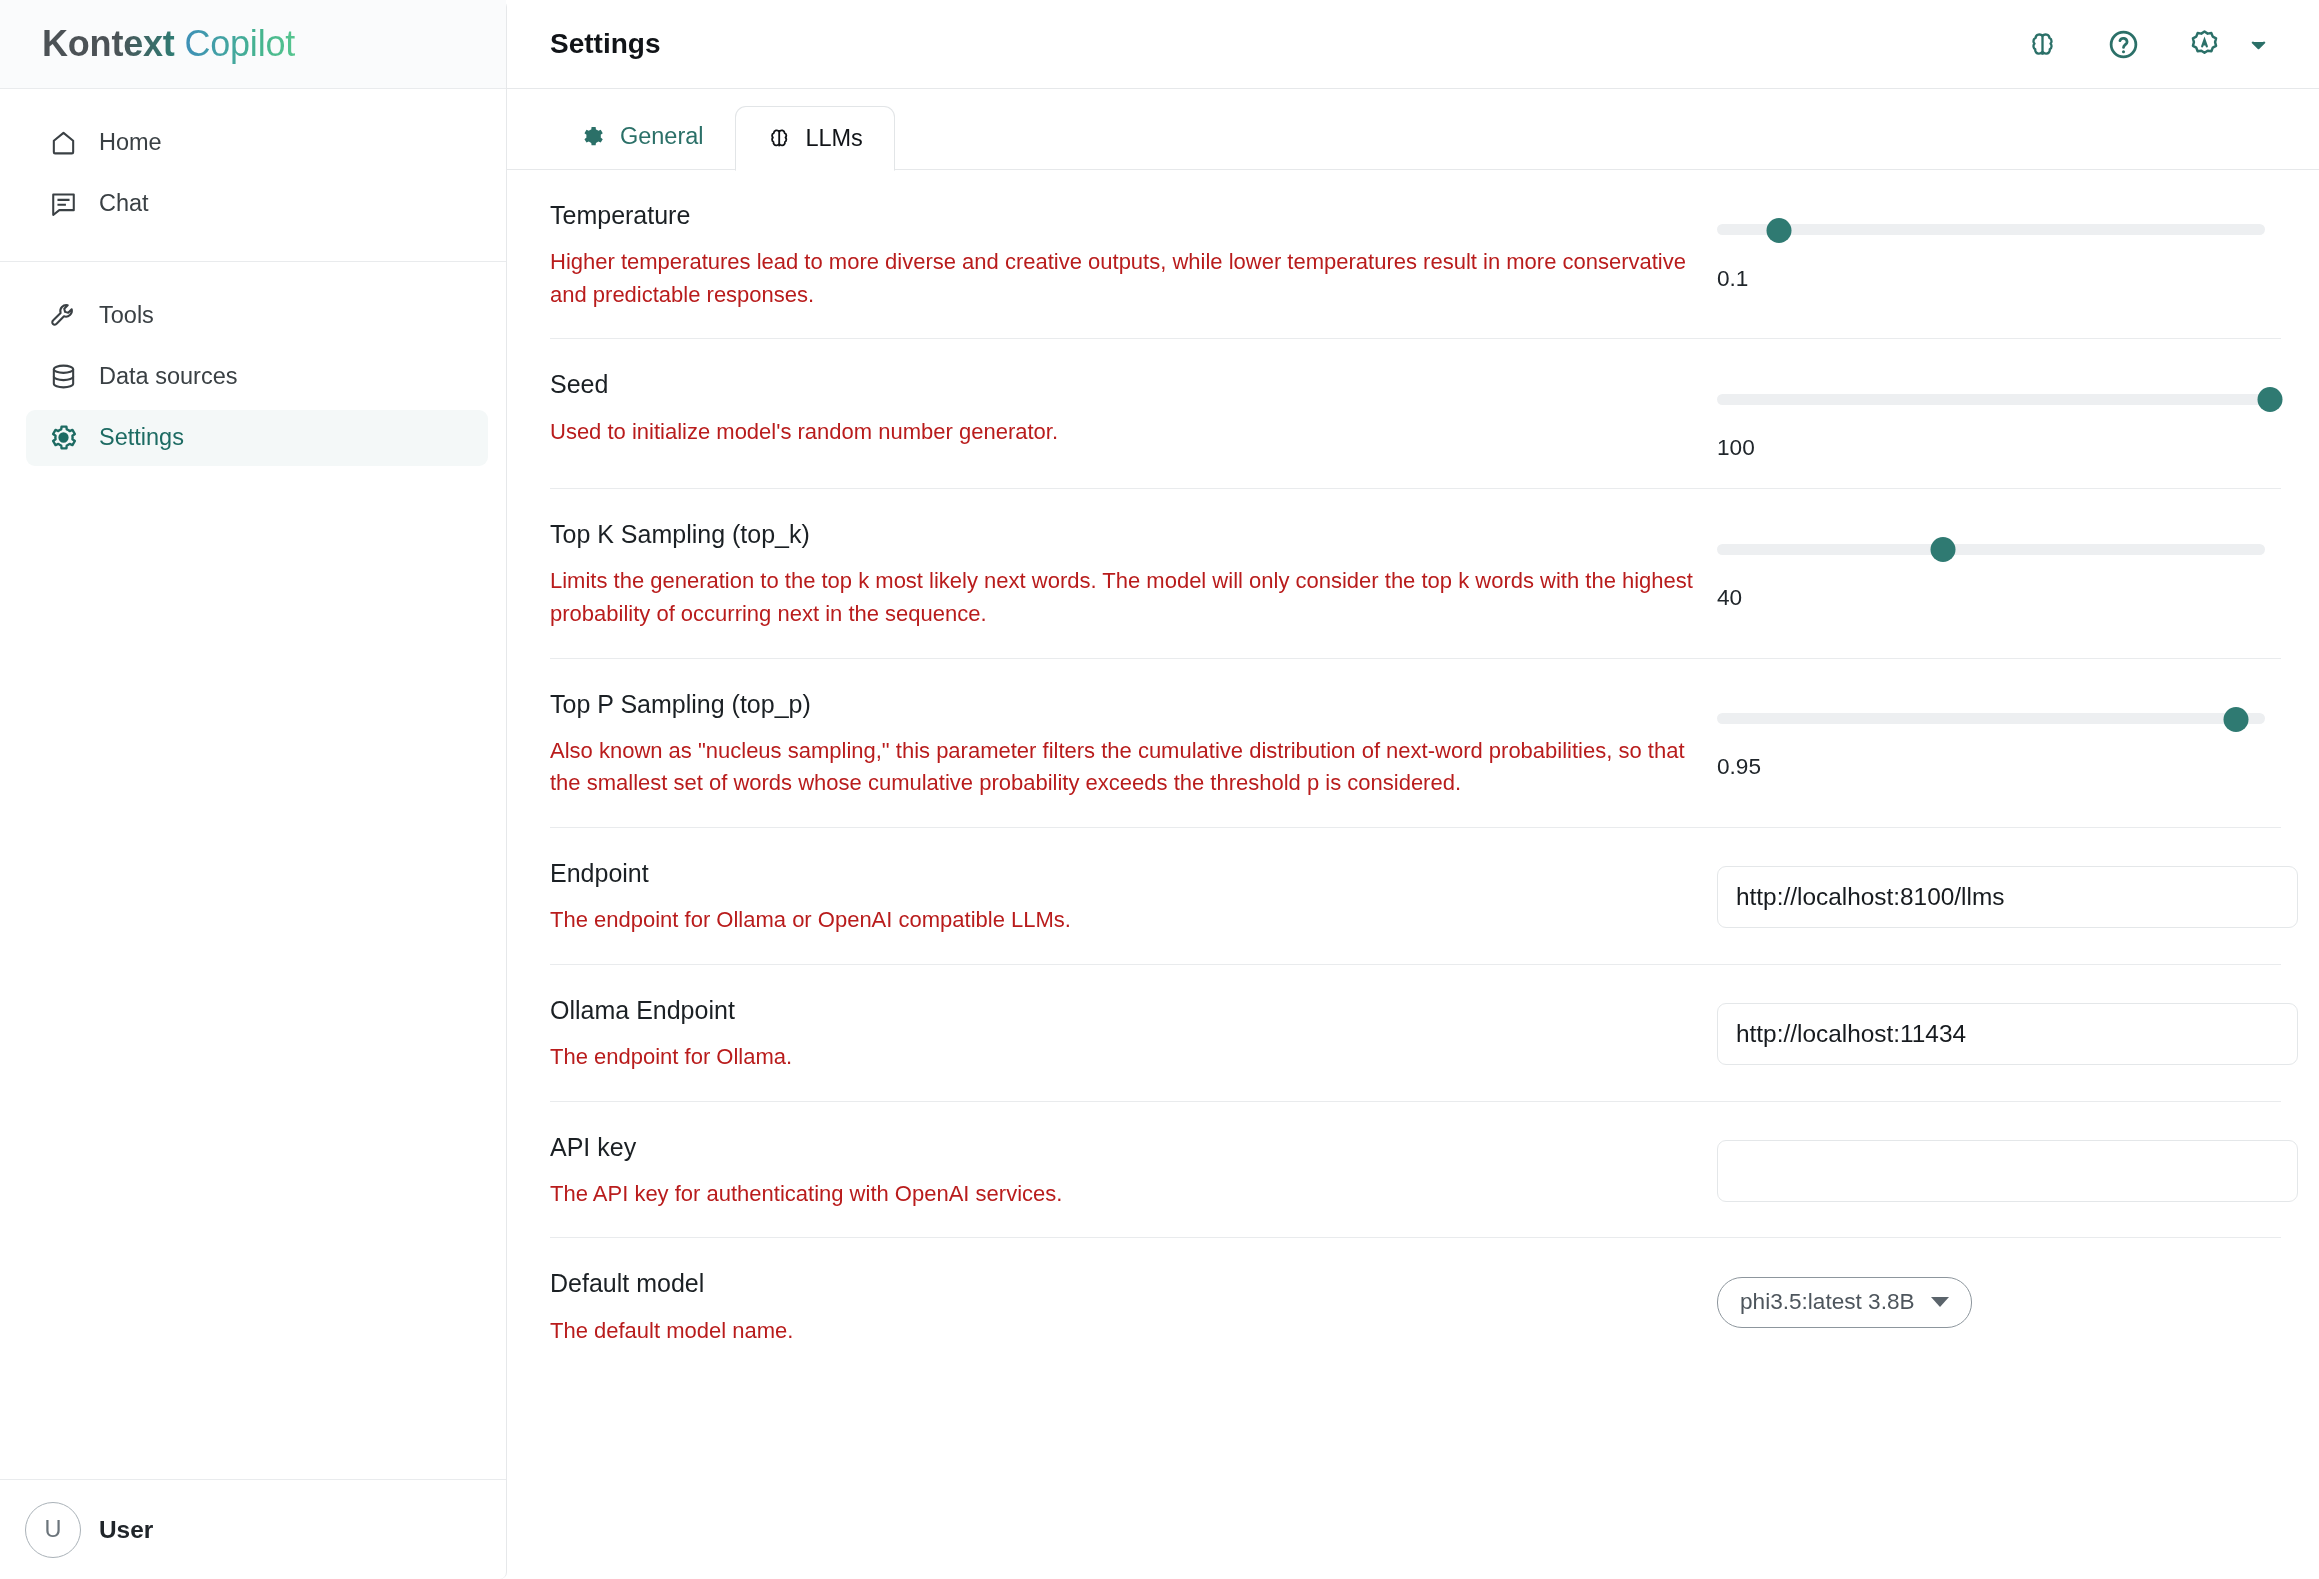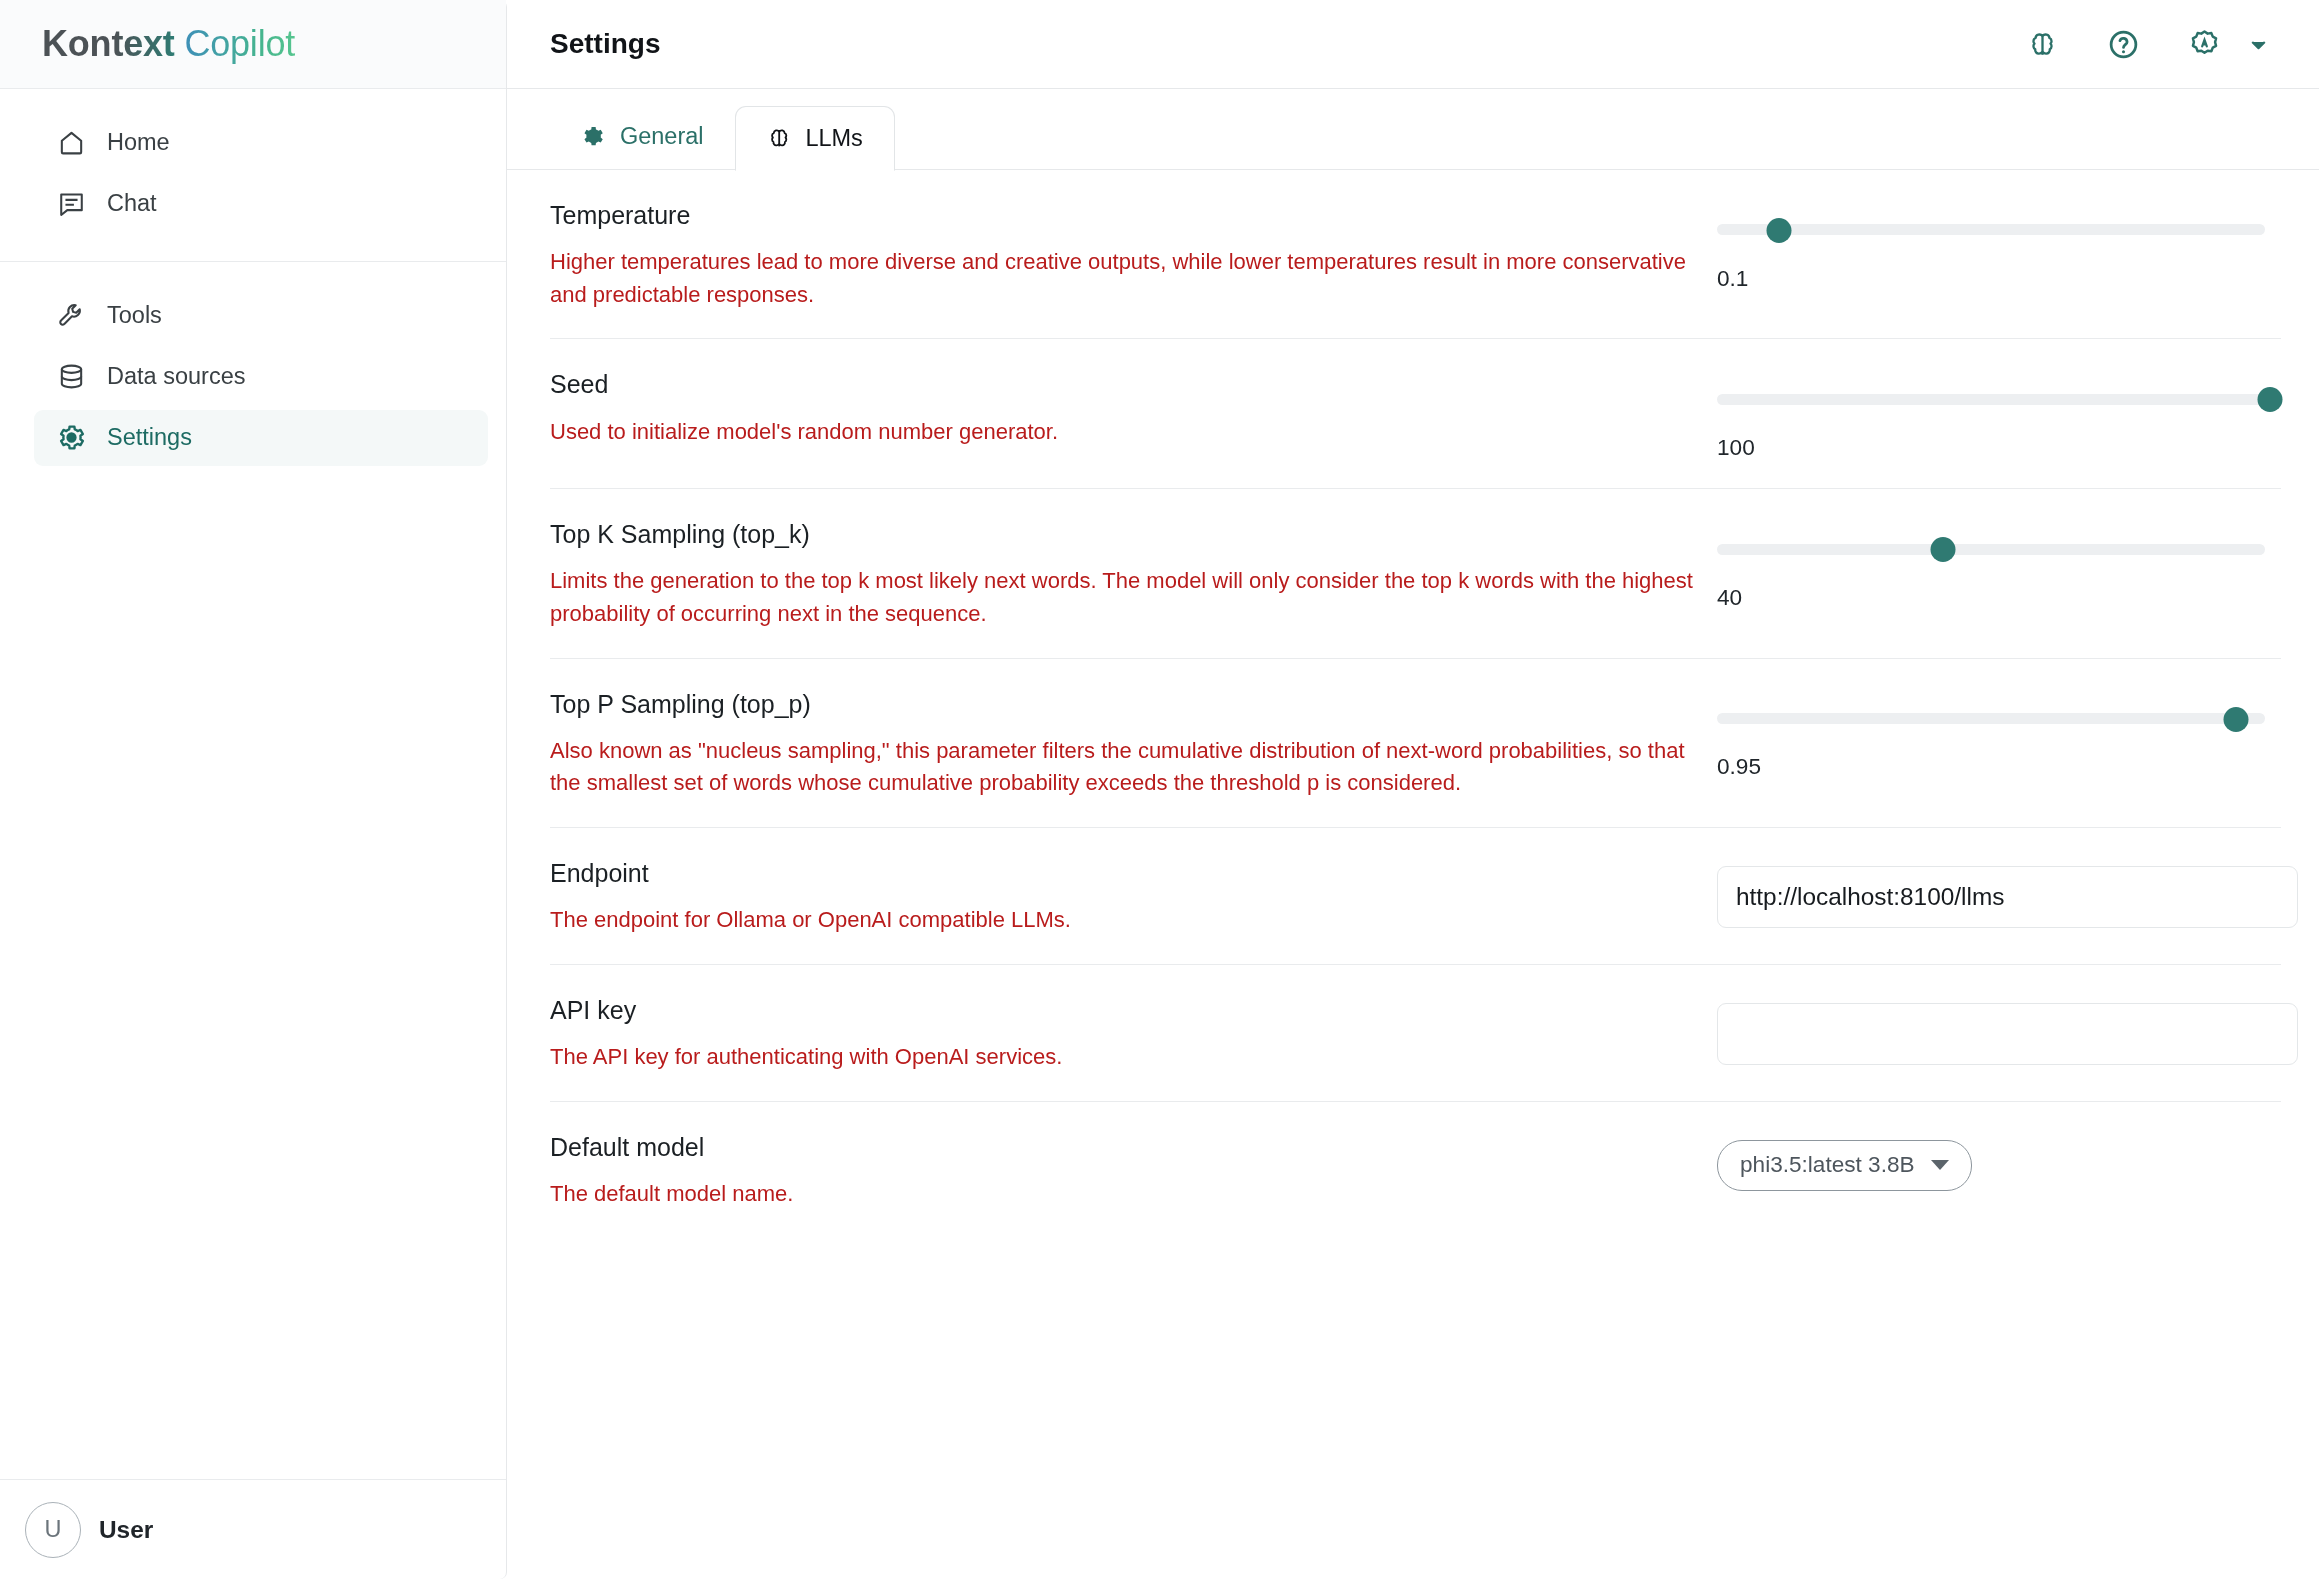--- a/index.html
+++ b/index.html
@@ -33,21 +33,21 @@
     font-weight: 700;
     background: linear-gradient(90deg,#4c5256 0%,#4c5256 55%,#2f7c74 100%);
     -webkit-background-clip: text; background-clip: text; color: transparent;
   }
   .brand-c {
     font-weight: 400;
     background: linear-gradient(90deg,#3e8fb8 0%,#46b58e 70%,#56c58f 100%);
     -webkit-background-clip: text; background-clip: text; color: transparent;
   }
 
-  .nav-group { padding: 20px 0 20px 16px; }
+  .nav-group { padding: 20px 0 20px 8px; }
   .nav-group.top { border-bottom: 1.8px solid #e9ebed; padding-bottom: 23.5px; }
   .nav-item {
     display: flex; align-items: center; gap: 20px;
     height: 56px; margin: 5.4px 18px; padding: 0 22px;
     border-radius: 9px;
     color: #3a4044; font-size: 23.5px;
     cursor: pointer; user-select: none;
   }
   .nav-item .ico { width: 31px; height: 31px; display: flex; align-items: center; justify-content: center; flex: 0 0 31px; }
   .nav-item.active { background: #f4f8f8; color: #1d6b63; }
@@ -335,20 +335,29 @@
       <div class="row">
         <div class="row-left">
           <div class="row-label">Endpoint</div>
           <div class="row-desc">The endpoint for Ollama or OpenAI compatible LLMs.</div>
         </div>
         <div class="row-right">
           <input class="field" value="http://localhost:8100/llms" style="">
         </div>
       </div>
 
+      <div class="row">
+        <div class="row-left">
+          <div class="row-label">Ollama Endpoint</div>
+          <div class="row-desc">The endpoint for Ollama.</div>
+        </div>
+        <div class="row-right">
+          <input class="field" value="http://localhost:11434" style="">
+        </div>
+      </div>
 
       <div class="row">
         <div class="row-left">
           <div class="row-label">API key</div>
           <div class="row-desc">The API key for authenticating with OpenAI services.</div>
         </div>
         <div class="row-right">
           <input class="field" value="" style="">
         </div>
       </div>

